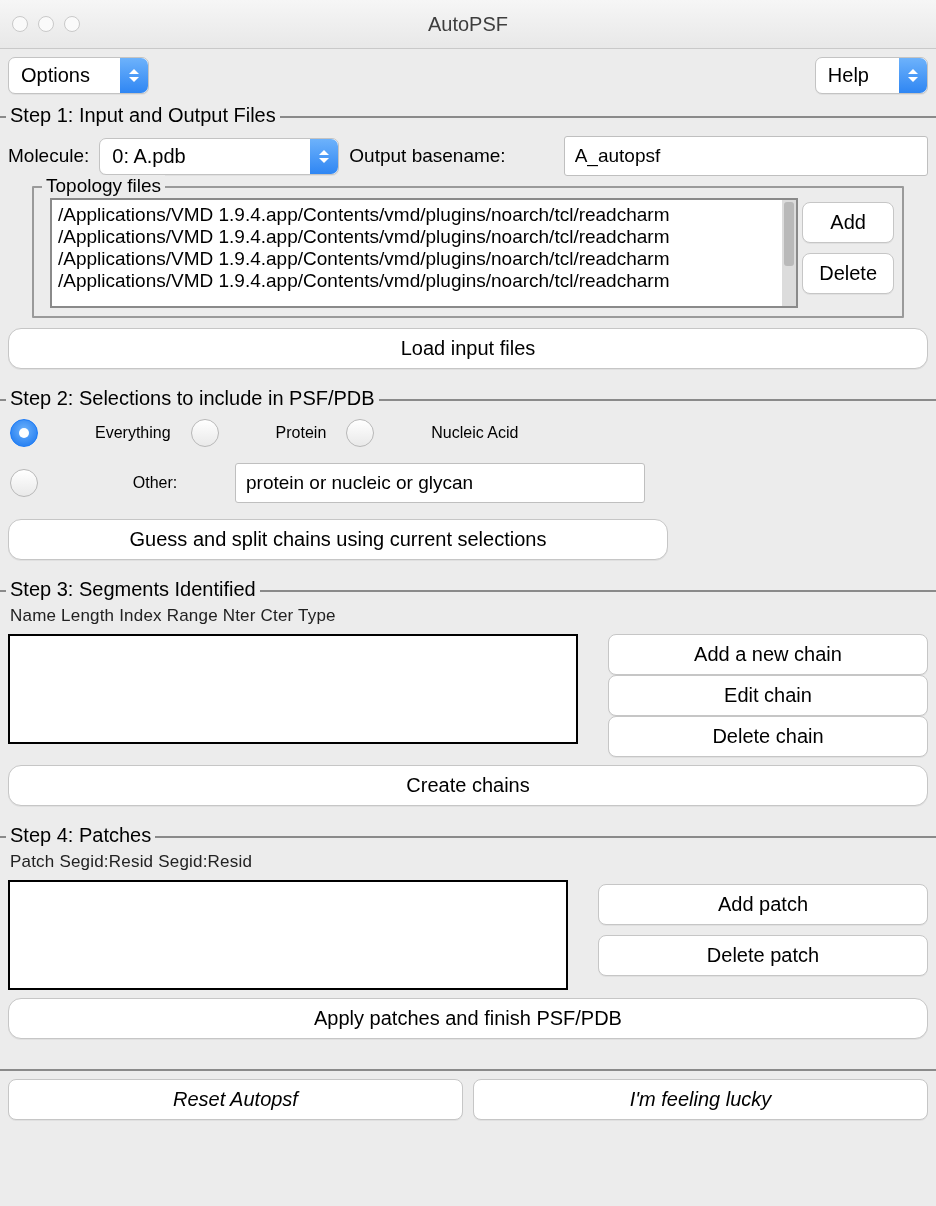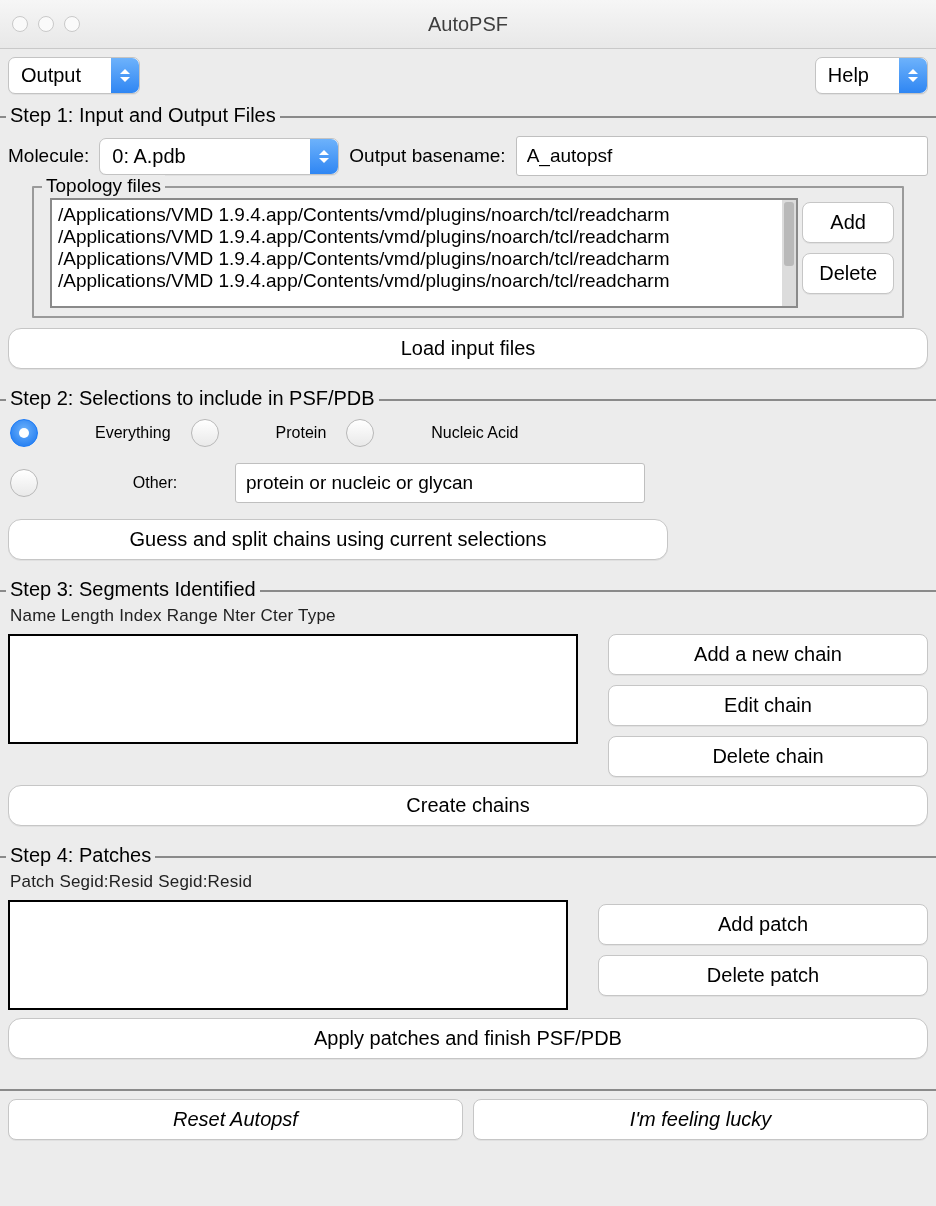--- a/index.html
+++ b/index.html
@@ -100,21 +100,21 @@
     .radio.selected .circ::after {
       content: ""; position: absolute; width: 10px; height: 10px; background: #fff; border-radius: 50%;
       left: 50%; top: 50%; transform: translate(-50%,-50%);
     }
     .radio .rlabel { font-size: 16px; margin-left: 39px; }
 
     .columns-header { font-size: 17px; color: #222; padding: 4px 2px 8px 2px; letter-spacing: 0.2px; }
 
     .seg-area { display: flex; gap: 30px; align-items: flex-start; }
     .seg-list { width: 570px; height: 110px; border: 2px solid #000; background: #fff; }
-    .seg-btns { flex: 1; display: flex; flex-direction: column; gap: 10px; }
+    .seg-btns { flex: 1; display: flex; flex-direction: column; }
 
     .patch-area { display: flex; gap: 30px; align-items: flex-start; }
     .patch-list { width: 560px; height: 110px; border: 2px solid #000; background: #fff; }
     .patch-btns { flex: 1; display: flex; flex-direction: column; gap: 10px; padding-top: 4px; }
 
     .bottom-btns { display: flex; gap: 10px; padding: 8px; border-top: 2px solid #8a8a8a; margin-top: 14px; font-style: italic; }
     .bottom-btns .button { flex: 1; }
 
     .mol-select { flex: 0 0 240px; }
     .mol-select .label { flex: 1; }
@@ -127,21 +127,21 @@
   <div class="traffic-lights">
     <div class="tl"></div>
     <div class="tl"></div>
     <div class="tl"></div>
   </div>
   <div class="title">AutoPSF</div>
 </div>
 
 <div class="menubar">
   <div class="macselect">
-    <span class="label">Output</span>
+    <span class="label">Options</span>
     <span class="blue-stepper">
         <span class="caret up"></span>
         <span class="caret down"></span>
       </span>
   </div>
   <div class="macselect">
     <span class="label">Help</span>
     <span class="blue-stepper">
         <span class="caret up"></span>
         <span class="caret down"></span>
@@ -154,21 +154,21 @@
   <div class="row">
     <span>Molecule:</span>
     <div class="macselect mol-select">
       <span class="label">0: A.pdb</span>
       <span class="blue-stepper">
           <span class="caret up"></span>
           <span class="caret down"></span>
         </span>
     </div>
     <span>Output basename:</span>
-    <input class="textinput" style="flex: 1 1 0%;" value="A_autopsf">
+    <input class="textinput" style="flex: 1 1 0%; margin-left: 48px;" value="A_autopsf">
   </div>
 
   <div class="subgroup">
     <div class="sublegend">Topology files</div>
     <div class="topology-wrap">
       <div class="topology-list">
         <div class="listbox">
           <div class="item">/Applications/VMD 1.9.4.app/Contents/vmd/plugins/noarch/tcl/readcharm</div>
           <div class="item">/Applications/VMD 1.9.4.app/Contents/vmd/plugins/noarch/tcl/readcharm</div>
           <div class="item">/Applications/VMD 1.9.4.app/Contents/vmd/plugins/noarch/tcl/readcharm</div>

